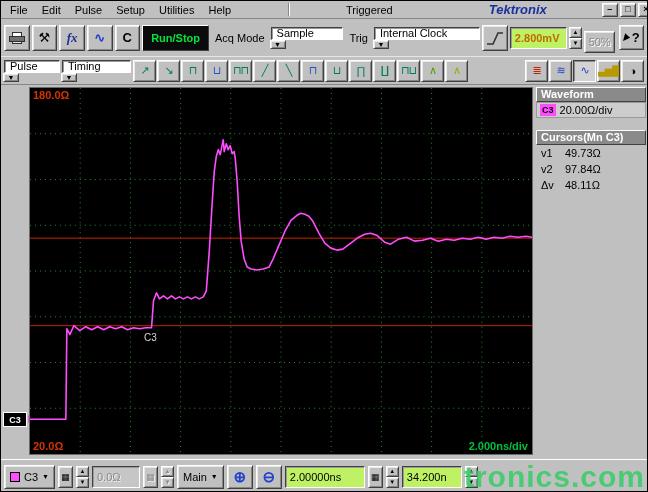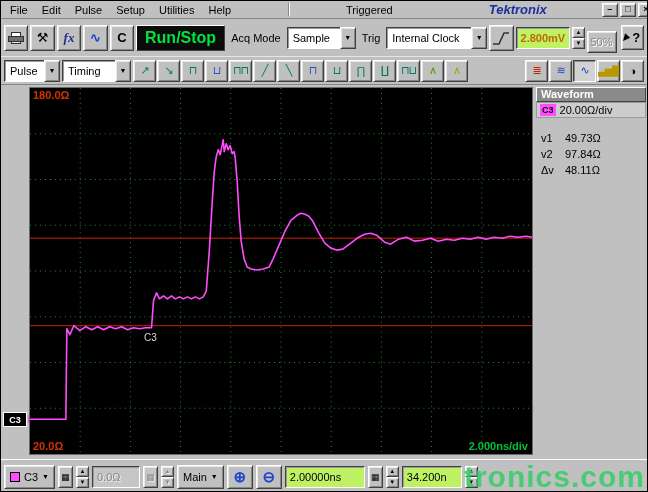--- a/index.html
+++ b/index.html
@@ -33,24 +33,24 @@
   .toolbar { display:flex; align-items:center; padding:0 3px; gap:2px; }
   .t1 { height: 38px; border-bottom:1px solid #e6e6e6; }
   .t2 { height: 28px; border-bottom:1px solid #868686; }
   .tb-btn { width:26px; height:26px; display:flex; align-items:center; justify-content:center;
             font-size:13px; overflow:hidden; white-space:nowrap; }
   .tb-btn.sm { width:23px; height:22px; font-size:11px; letter-spacing:-1px; }
   .fx-glyph { font-family:"Liberation Serif", serif; font-style:italic; font-weight:bold; color:#203090; }
   .wave-glyph { color:#2244cc; font-weight:bold; }
   .clear-glyph { font-weight:bold; }
   .runstop { height:26px; padding:0 8px; display:flex; align-items:center;
-             background:#0b0b0b; color:#00e53c; font-weight:bold; font-size:16px;
+             background:#0b0b0b; color:#00e53c; font-weight:bold; font-size:11px;
              border:1px solid; border-color:#ffffff #404040 #404040 #ffffff; }
   .lab { margin:0 4px; white-space:nowrap; }
-  .combo { display:flex; height:22px; align-items:stretch; }
+  .combo { display:flex; height:22px; align-items:stretch;flex-direction:column; }
   .combo .cval { display:flex; align-items:center; padding:0 5px; white-space:nowrap; overflow:hidden;
                  background:#fff; border:1px solid; border-color:#404040 #ffffff #ffffff #404040;
                  box-shadow: inset 1px 1px 0 #9a9a9a; flex:1; }
   .combo .carr { width:16px; display:flex; align-items:center; justify-content:center;
                  font-size:7px; margin-left:-1px; }
   .spin { display:flex; flex-direction:column; width:13px; height:22px; }
   .sb { flex:1; display:flex; align-items:center; justify-content:center; font-size:6px; line-height:1; }
   .field { height:22px; display:flex; align-items:center; padding:0 4px; white-space:nowrap; overflow:hidden; }
   .level-text { color:#c06a00; font-weight:bold; }
   .dis { color:#8a8a8a !important; background:#c6c6c6 !important; text-shadow:1px 1px 0 #eee; }
@@ -260,20 +260,21 @@
       <div class="plot-label lbl-trace">C3</div>
     </div>
 
     <div class="rpanel">
       <div class="rhdr">Waveform</div>
       <div class="scale-row">
         <span class="c3badge">C3</span>
         <span>20.00Ω/div</span>
       </div>
       <div class="cursors-block">
+        <div class="rhdr">Cursors(Mn C3)</div>
         <div class="crow">
           <span class="cname">v1</span>
           <span>49.73Ω</span>
         </div>
         <div class="crow">
           <span class="cname">v2</span>
           <span>97.84Ω</span>
         </div>
         <div class="crow">
           <span class="cname">Δv</span>

